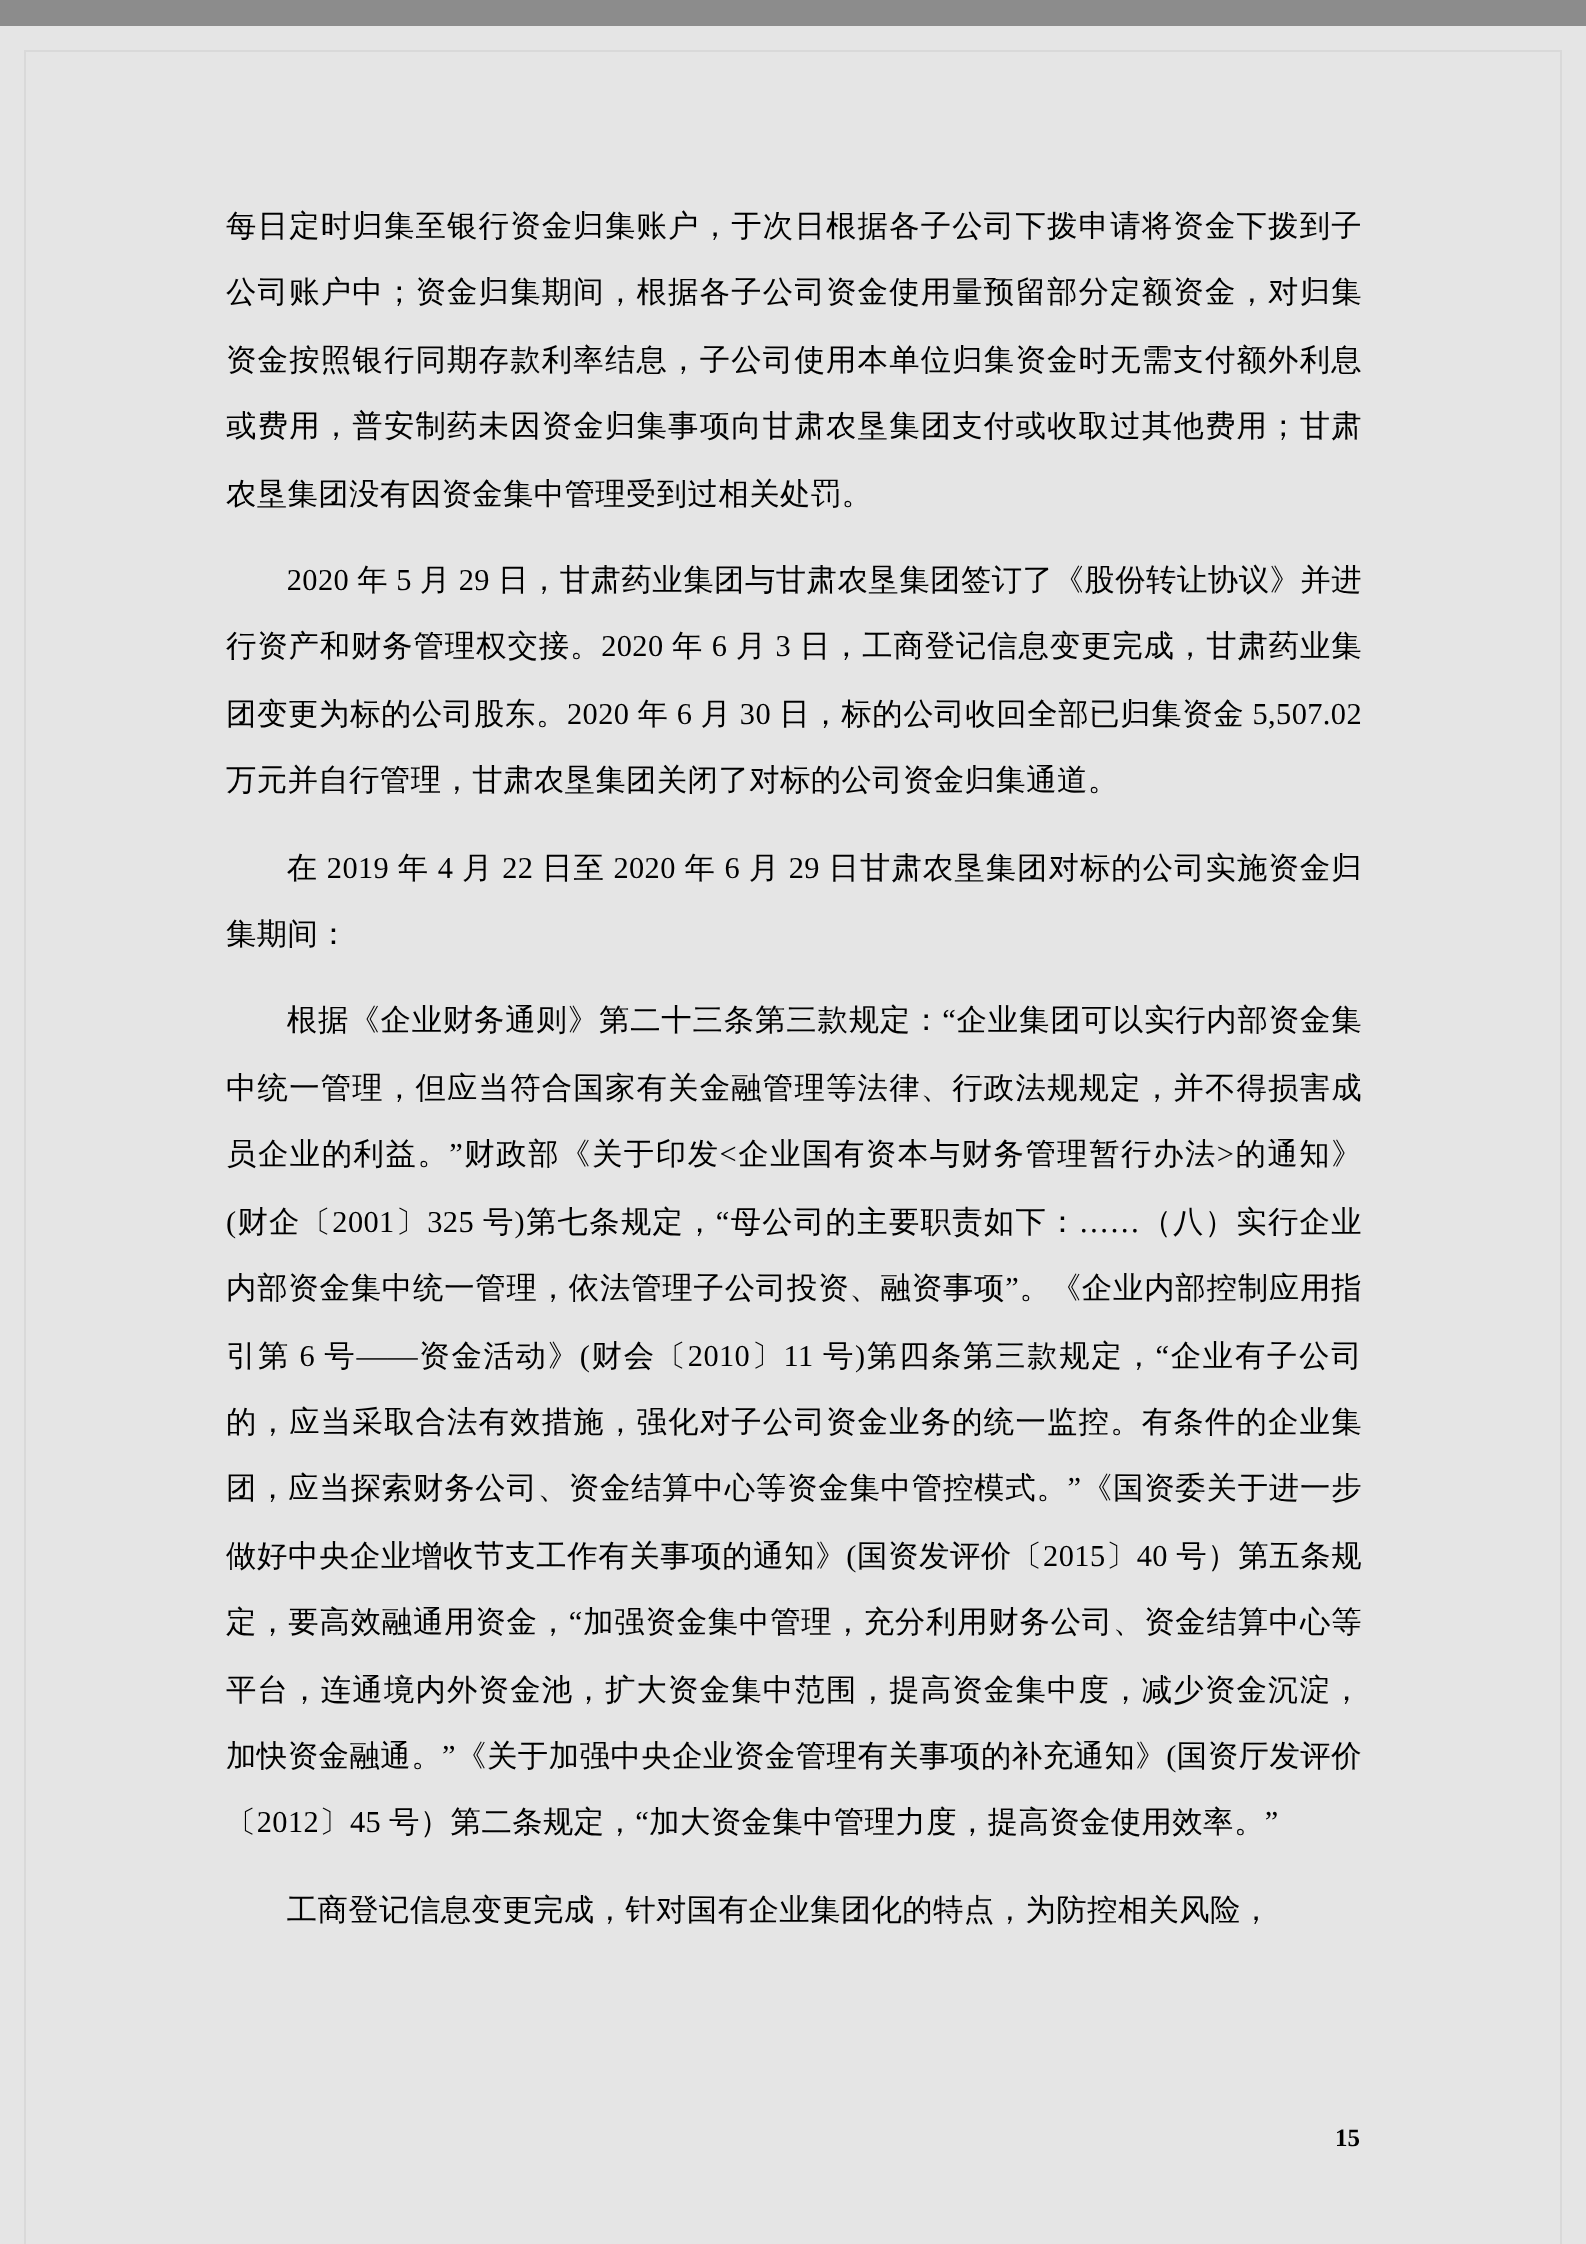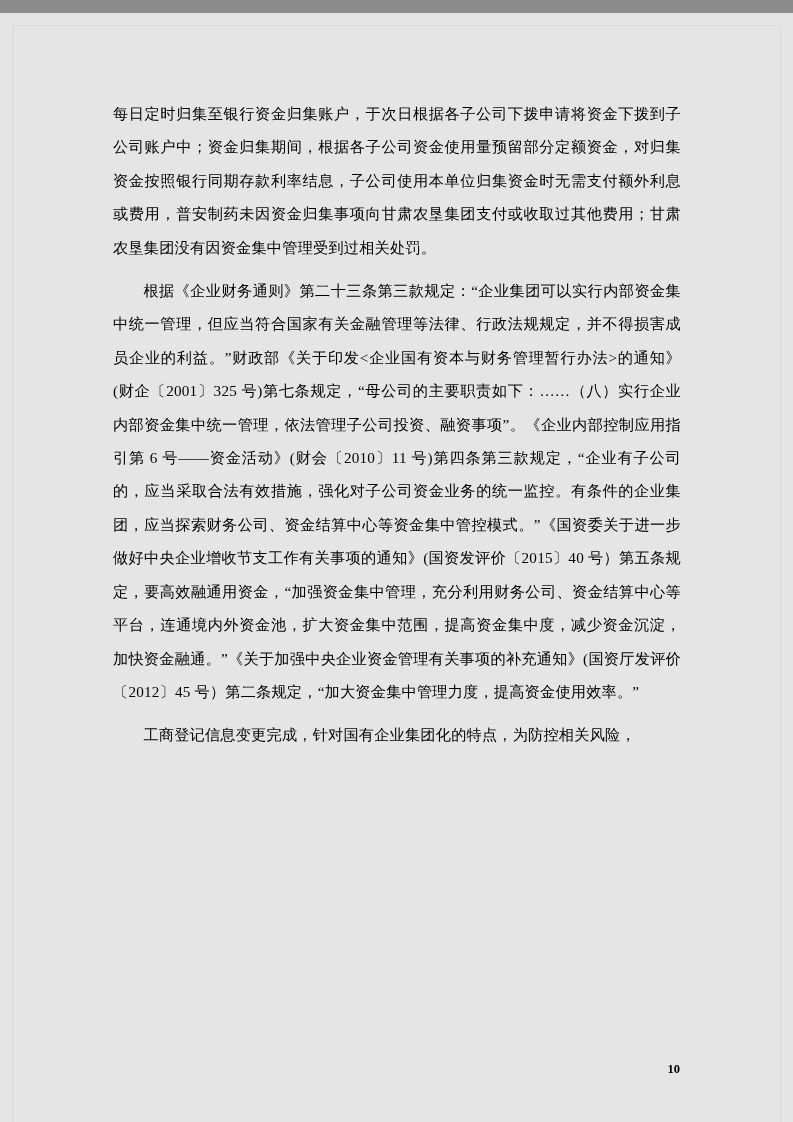--- a/index.html
+++ b/index.html
@@ -65,18 +65,20 @@
   }
 </style>
 </head>
 <body>
 
 <div class="page">
   <div class="page-border"></div>
 
   <div class="content">
     <p class="para">每日定时归集至银行资金归集账户，于次日根据各子公司下拨申请将资金下拨到子公司账户中；资金归集期间，根据各子公司资金使用量预留部分定额资金，对归集资金按照银行同期存款利率结息，子公司使用本单位归集资金时无需支付额外利息或费用，普安制药未因资金归集事项向甘肃农垦集团支付或收取过其他费用；甘肃农垦集团没有因资金集中管理受到过相关处罚。</p>
+    <p class="para indent gap">2020 年 5 月 29 日，甘肃药业集团与甘肃农垦集团签订了《股份转让协议》并进行资产和财务管理权交接。2020 年 6 月 3 日，工商登记信息变更完成，甘肃药业集团变更为标的公司股东。2020 年 6 月 30 日，标的公司收回全部已归集资金 5,507.02 万元并自行管理，甘肃农垦集团关闭了对标的公司资金归集通道。</p>
+    <p class="para indent gap">在 2019 年 4 月 22 日至 2020 年 6 月 29 日甘肃农垦集团对标的公司实施资金归集期间：</p>
     <p class="para indent gap">根据《企业财务通则》第二十三条第三款规定：“企业集团可以实行内部资金集中统一管理，但应当符合国家有关金融管理等法律、行政法规规定，并不得损害成员企业的利益。”财政部《关于印发&lt;企业国有资本与财务管理暂行办法&gt;的通知》(财企〔2001〕325 号)第七条规定，“母公司的主要职责如下：……（八）实行企业内部资金集中统一管理，依法管理子公司投资、融资事项”。《企业内部控制应用指引第 6 号——资金活动》(财会〔2010〕11 号)第四条第三款规定，“企业有子公司的，应当采取合法有效措施，强化对子公司资金业务的统一监控。有条件的企业集团，应当探索财务公司、资金结算中心等资金集中管控模式。”《国资委关于进一步做好中央企业增收节支工作有关事项的通知》(国资发评价〔2015〕40 号）第五条规定，要高效融通用资金，“加强资金集中管理，充分利用财务公司、资金结算中心等平台，连通境内外资金池，扩大资金集中范围，提高资金集中度，减少资金沉淀，加快资金融通。”《关于加强中央企业资金管理有关事项的补充通知》(国资厅发评价〔2012〕45 号）第二条规定，“加大资金集中管理力度，提高资金使用效率。”</p>
     <p class="para indent gap">工商登记信息变更完成，针对国有企业集团化的特点，为防控相关风险，</p>
   </div>
 
-  <div class="pagenum">10</div>
+  <div class="pagenum">15</div>
 </div>
 
 </body></html>

